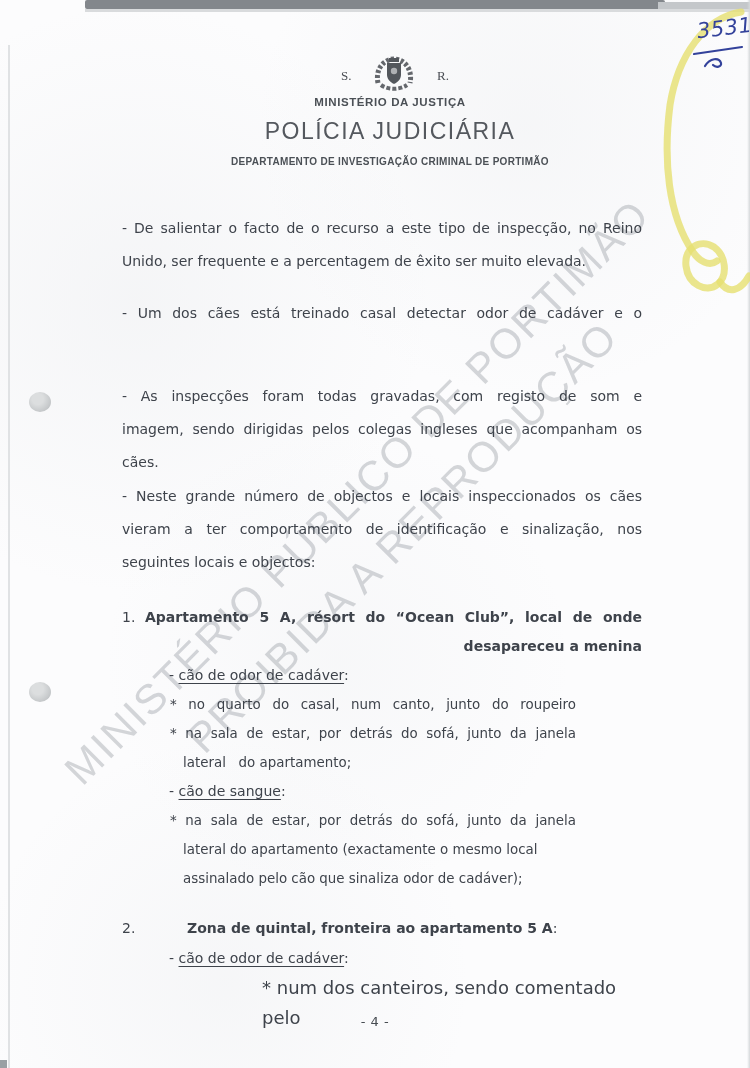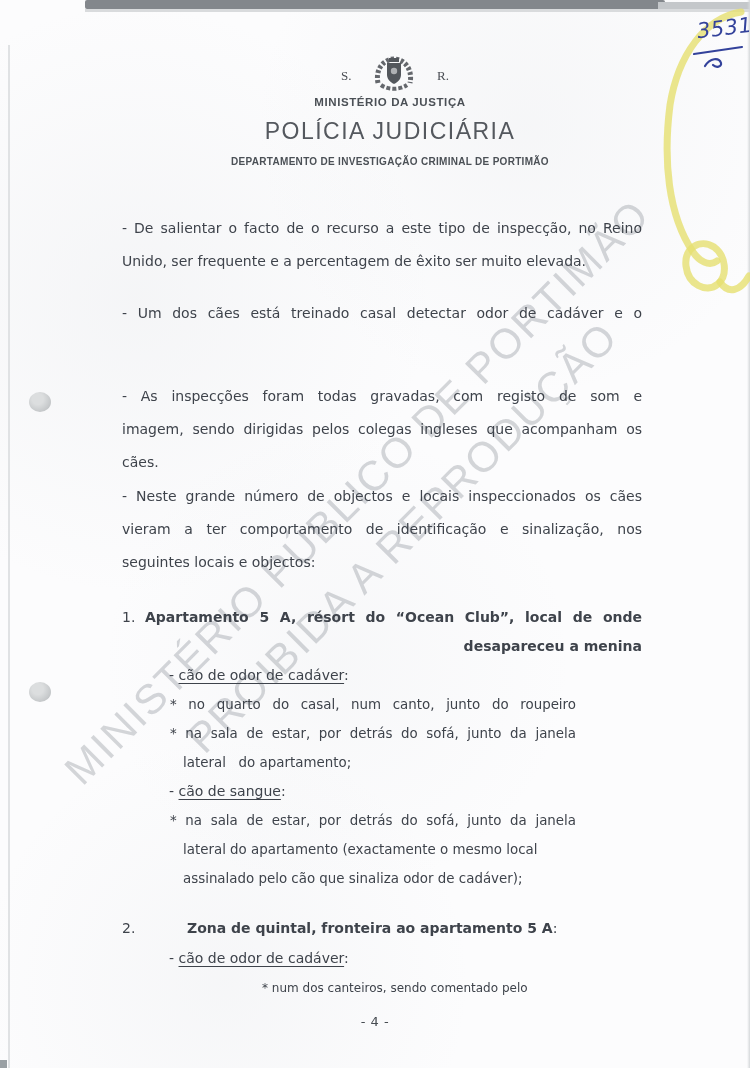--- a/index.html
+++ b/index.html
@@ -61,21 +61,21 @@
   #item2 { top:913px; line-height:30px; }
   .head  { position:relative; padding-left:23px; font-weight:bold; }
   .head .num { position:absolute; left:0; top:0; font-weight:400; }
   .head2 { padding-left:35px; font-weight:bold;text-align:right; }
   .titlerow { position:relative; }
   .titlerow .num { position:absolute; left:0; top:0; font-weight:400; }
   .titlerow .ttl { margin-left:65px; font-weight:bold;text-align:center; }
   .sublabel { margin-left:47px; }
   .sublabel .ul { text-decoration:underline; text-underline-offset:3px; }
   .bullet  { margin-left:48px; width:406px; font-size:13.4px; }
-  .bullet2 { margin-left:140px; width:380px; font-size:12px; }
+  .bullet2 { margin-left:140px; width:380px; font-size:18px; }
   .cont { padding-left:13px; }
 
   .footer { position:absolute; left:0; top:1014px; width:750px; text-align:center;
             font-size:13px; letter-spacing:.5px; color:#474c52; z-index:1; }
 
   
   .overlay-svg { position:absolute; inset:0; z-index:3; pointer-events:none; }
   .hand-number { position:absolute; left:697px; top:16px; z-index:4;
                  transform:rotate(-7deg); font-style:italic; font-size:21px;
                  letter-spacing:.5px; color:#33429b; }

